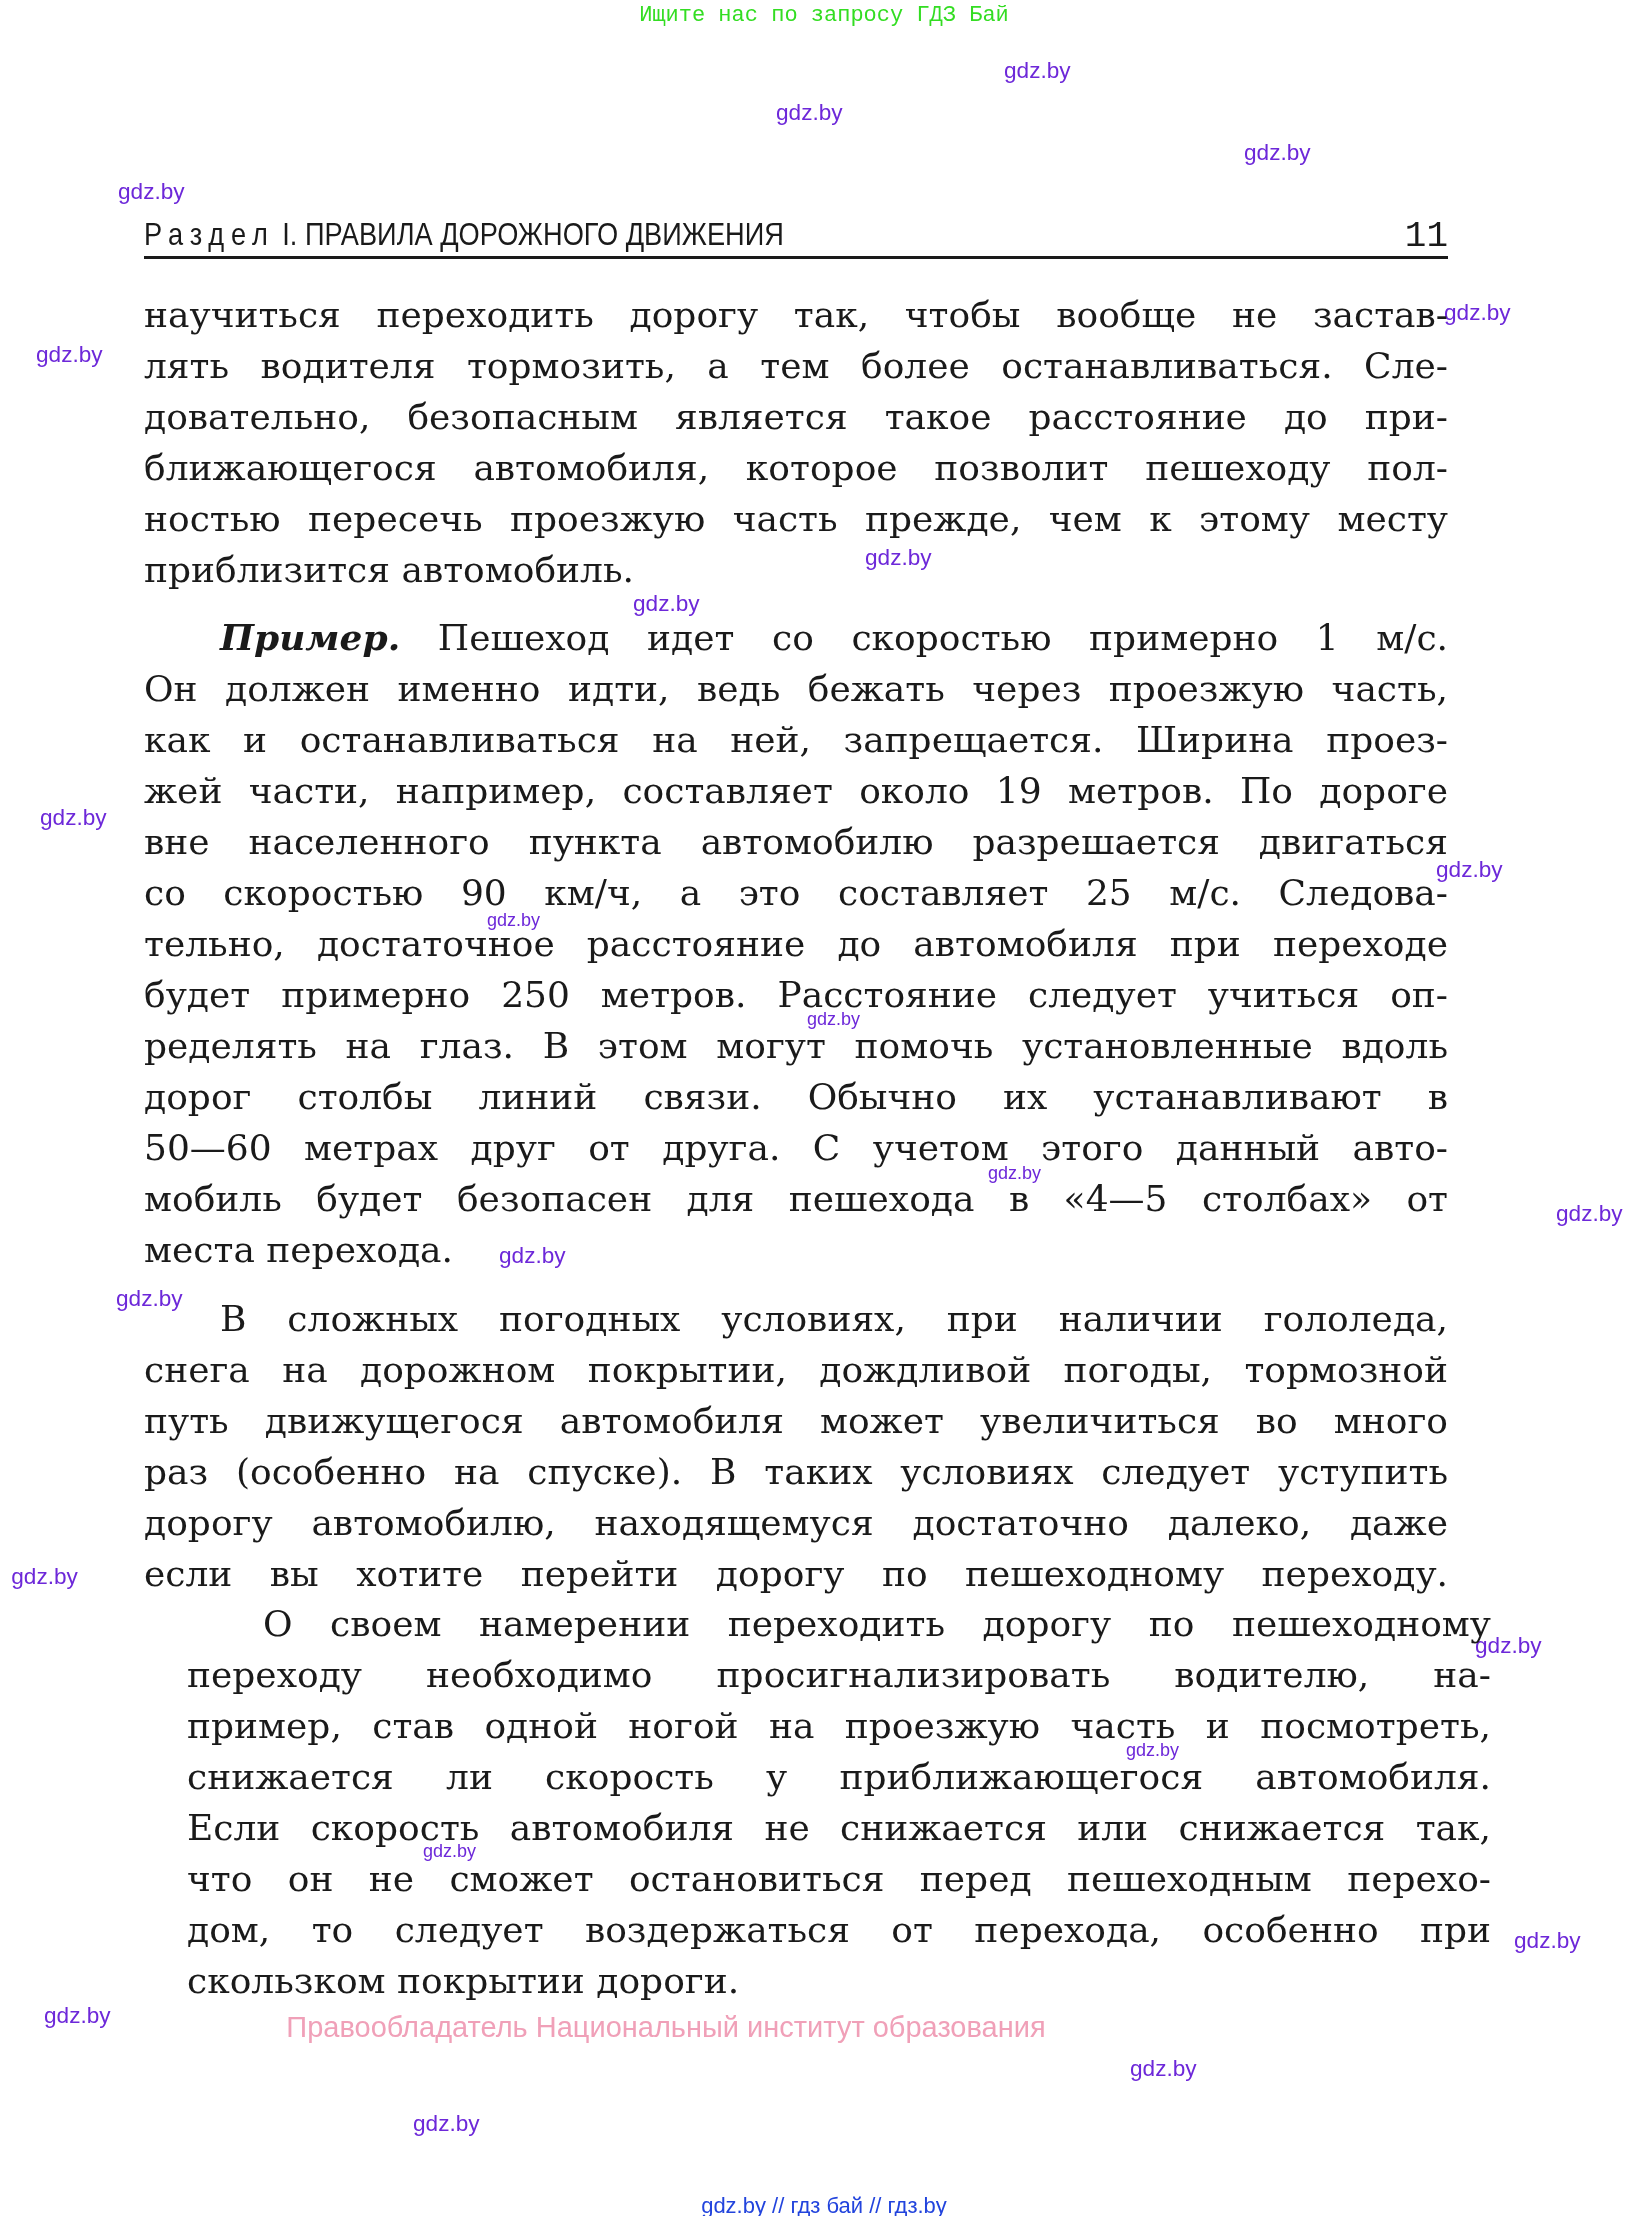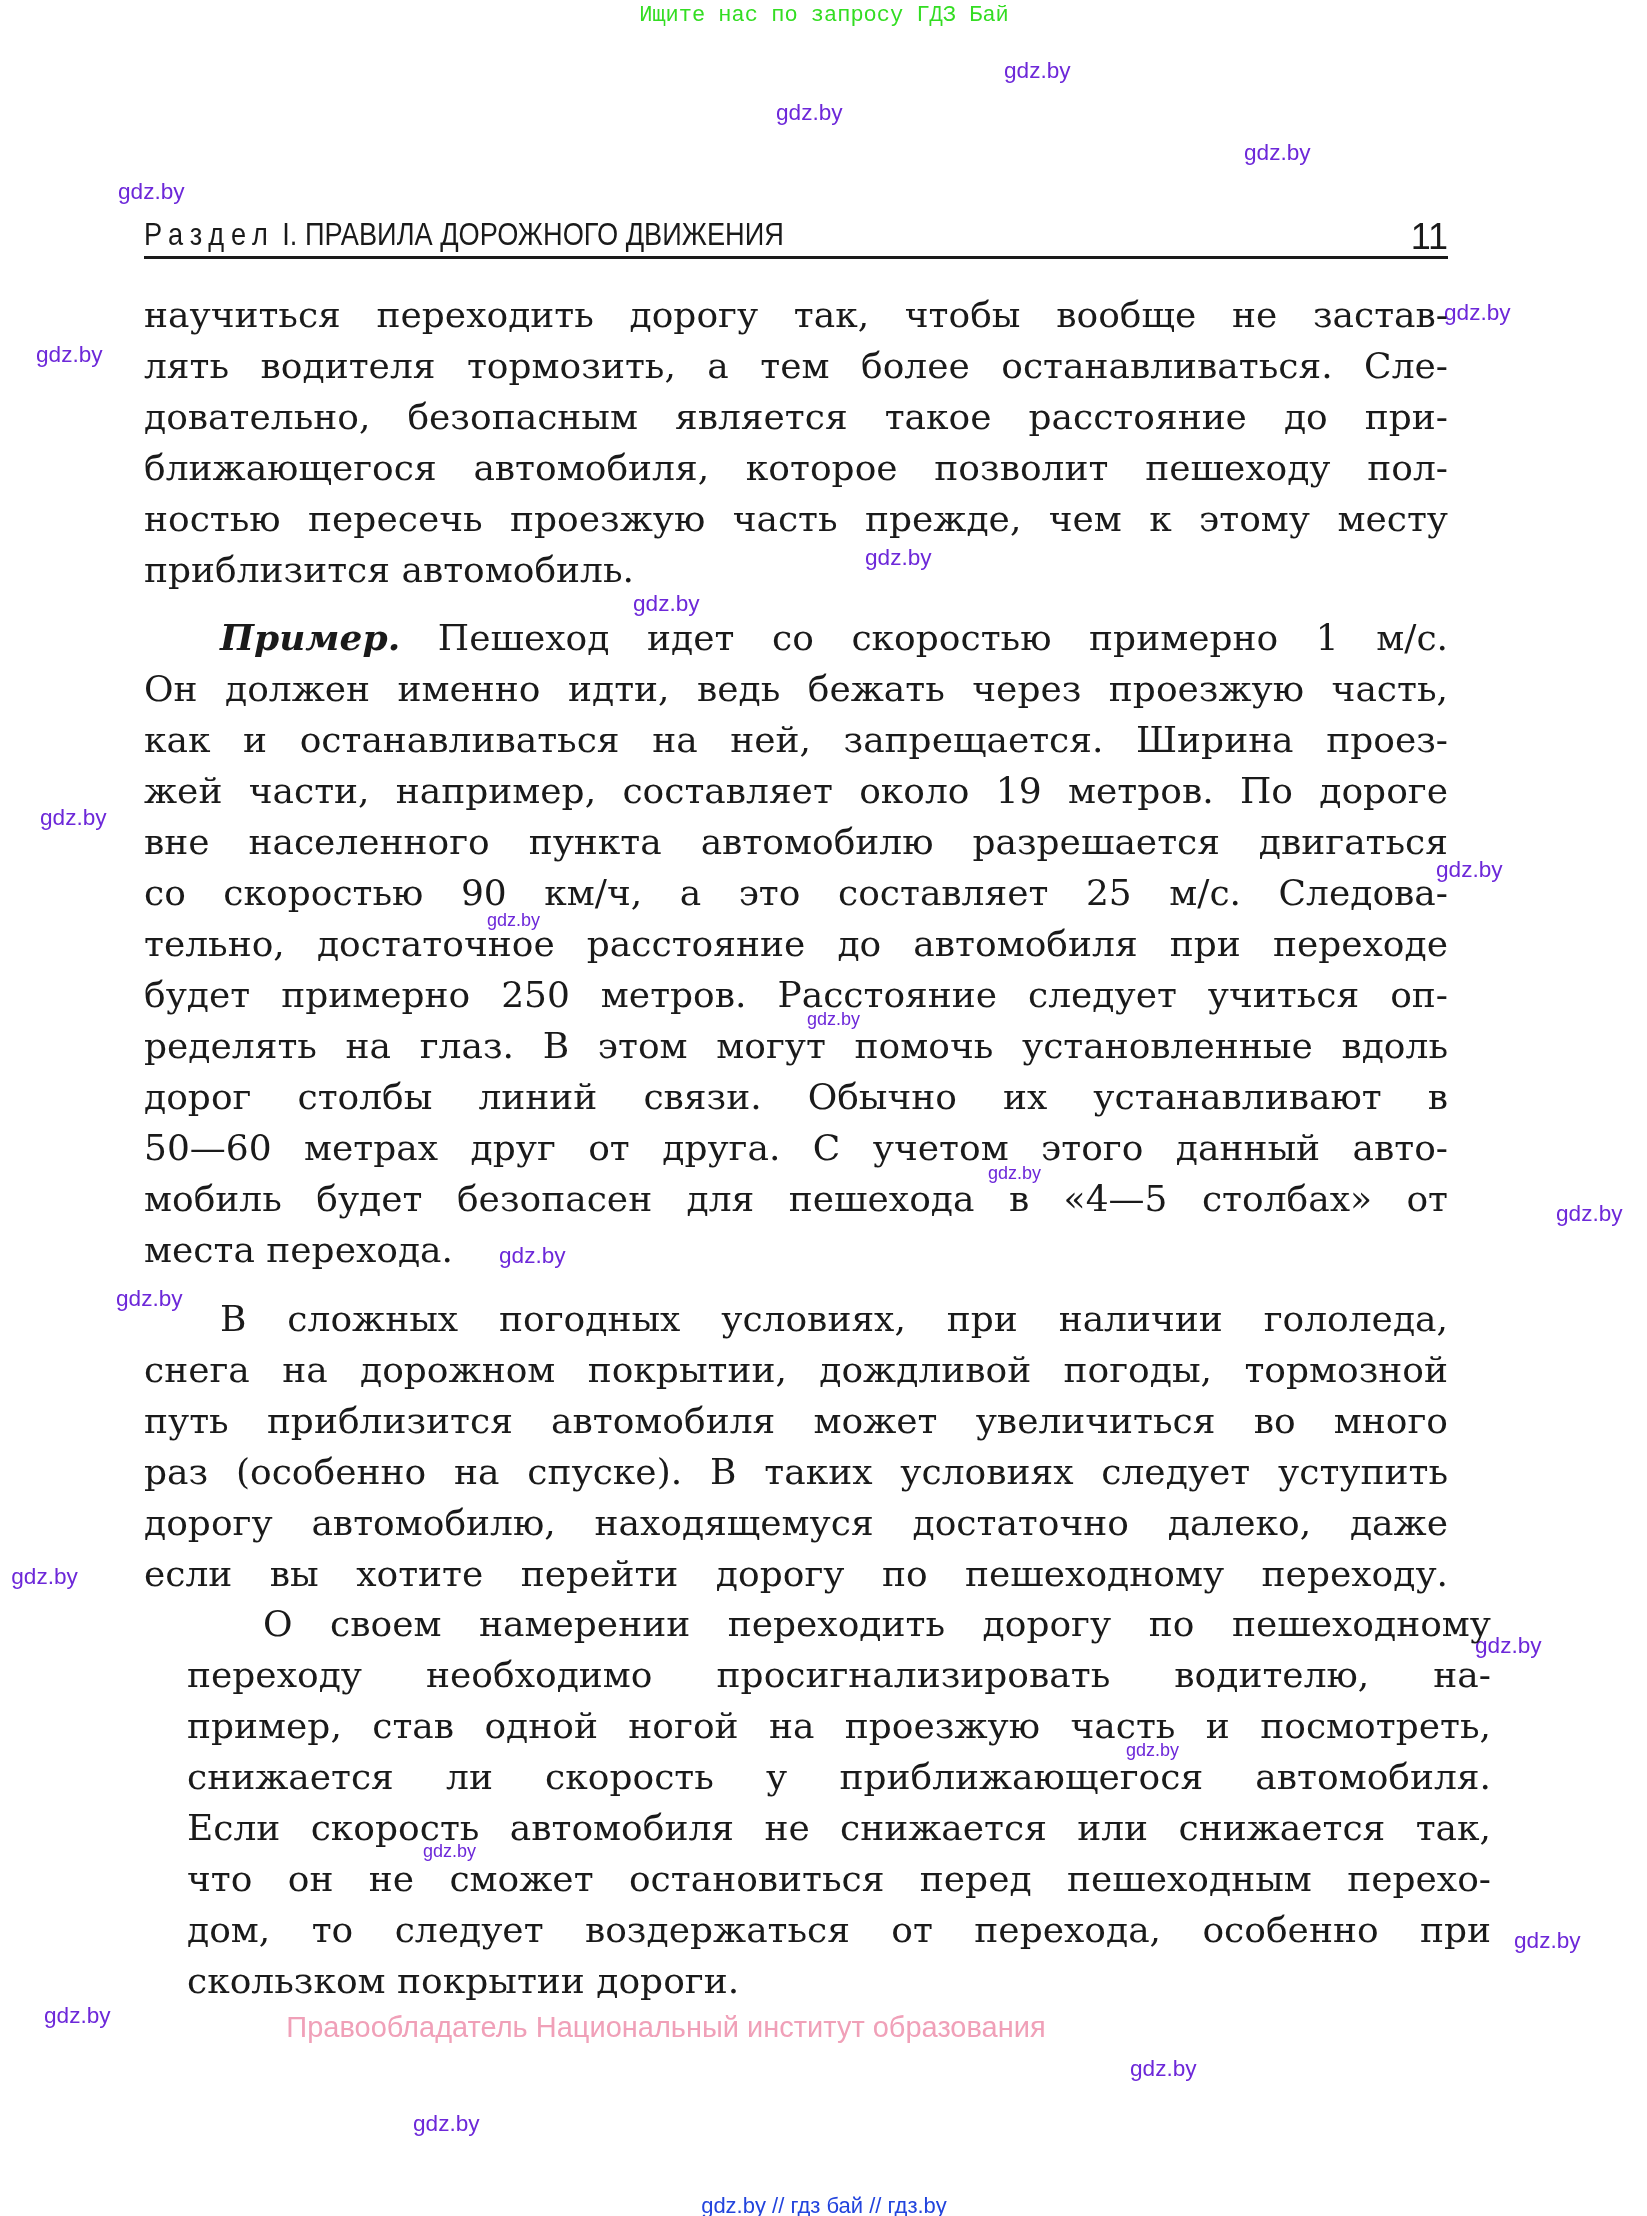--- a/index.html
+++ b/index.html
@@ -3,21 +3,21 @@
 <meta charset="utf-8">
 <style>
   html, body { margin:0; padding:0; background:#ffffff; }
   body { width:1648px; height:2216px; position:relative; overflow:hidden; font-family:"DejaVu Serif", serif; color:#1a1a1a; }
   .top-banner { position:absolute; top:3.2px; left:0; width:1648px; text-align:center; color:#33dd22; font-family:Liberation Mono, monospace; font-size:22px; }
   .wm { position:absolute; font-family:"Liberation Sans", sans-serif; font-size:22.6px; color:#6d28d9; white-space:nowrap; }
   .wm.small { font-size:18px; }
   .header { position:absolute; left:144px; top:216px; width:1304px; height:40px; border-bottom:3.2px solid #1a1a1a; font-family:"Liberation Sans", sans-serif; font-size:32px; }
   .header .left { position:absolute; left:0; top:0; transform:scaleX(0.85); transform-origin:left; white-space:nowrap; }
   .header .left .spaced { letter-spacing:8px; }
-  .header .right { position:absolute; right:0; top:0; font-family:Liberation Sans, sans-serif; font-size:36px; }
+  .header .right { position:absolute; right:0; top:0; font-family:Liberation Mono, monospace; font-size:36px; }
   .body-text { position:absolute; left:144px; width:1304px; font-size:36px; line-height:51px; }
   .line { display:block; text-align:justify; text-align-last:justify; height:51px; white-space:nowrap; }
   .line.last { text-align-last:left; }
   .line.indent { padding-left:76px; }
   .emph { font-weight:bold; font-style:italic; }
   .footer-rights { position:absolute; top:2011px; left:0; width:1332px; text-align:center; color:#f0a0b8; font-family:"Liberation Sans", sans-serif; font-size:29px; }
   .footer-links { position:absolute; top:2193px; left:0; width:1648px; text-align:center; color:#2244dd; font-family:"Liberation Sans", sans-serif; font-size:22px; }
 </style>
 </head>
 <body>
@@ -78,21 +78,21 @@
   <span class="line">ределять на глаз. В этом могут помочь установленные вдоль</span>
   <span class="line">дорог столбы линий связи. Обычно их устанавливают в</span>
   <span class="line">50—60 метрах друг от друга. С учетом этого данный авто-</span>
   <span class="line">мобиль будет безопасен для пешехода в «4—5 столбах» от</span>
   <span class="line last">места перехода.</span>
 </div>
 
 <div class="body-text" style="top:1293px;">
   <span class="line indent">В сложных погодных условиях, при наличии гололеда,</span>
   <span class="line">снега на дорожном покрытии, дождливой погоды, тормозной</span>
-  <span class="line">путь приблизится автомобиля может увеличиться во много</span>
+  <span class="line">путь движущегося автомобиля может увеличиться во много</span>
   <span class="line">раз (особенно на спуске). В таких условиях следует уступить</span>
   <span class="line">дорогу автомобилю, находящемуся достаточно далеко, даже</span>
   <span class="line">если вы хотите перейти дорогу по пешеходному переходу.</span>
 </div>
 
 <div class="body-text" style="top:1598px;margin-left:43px;">
   <span class="line indent">О своем намерении переходить дорогу по пешеходному</span>
   <span class="line">переходу необходимо просигнализировать водителю, на-</span>
   <span class="line">пример, став одной ногой на проезжую часть и посмотреть,</span>
   <span class="line">снижается ли скорость у приближающегося автомобиля.</span>

